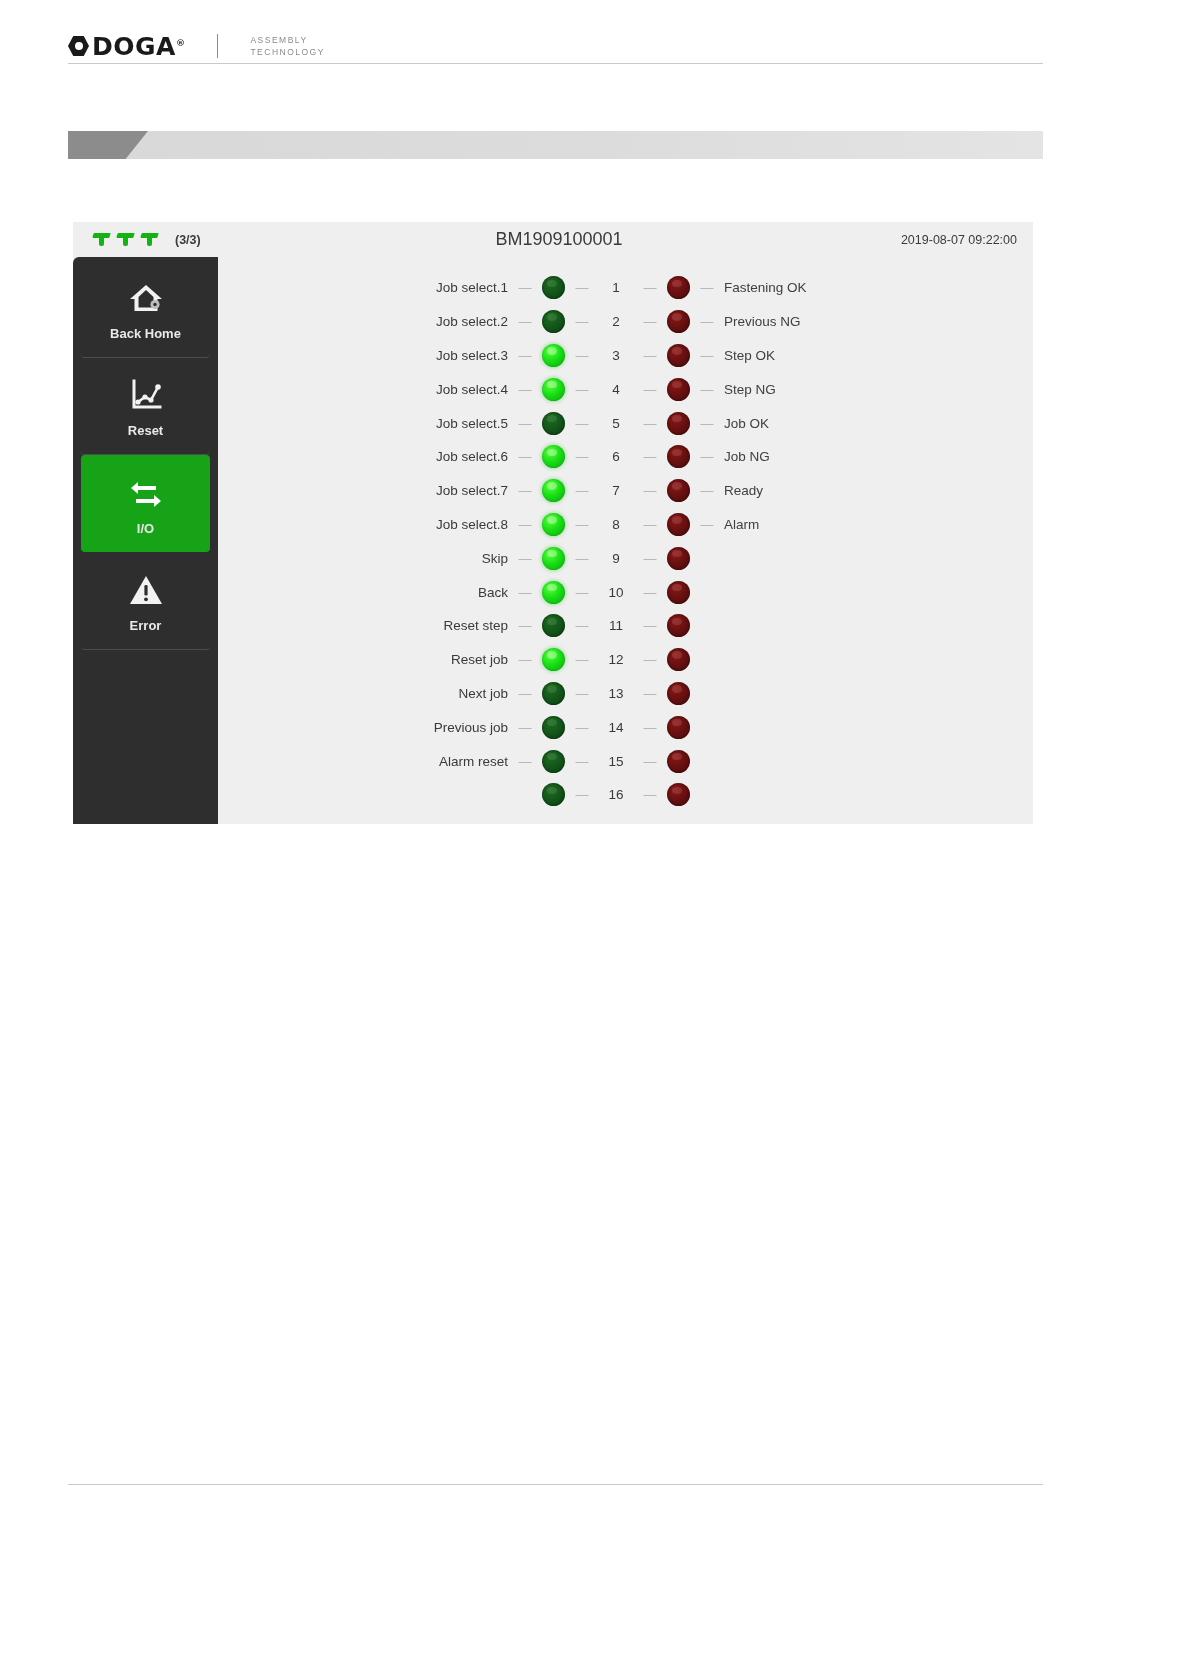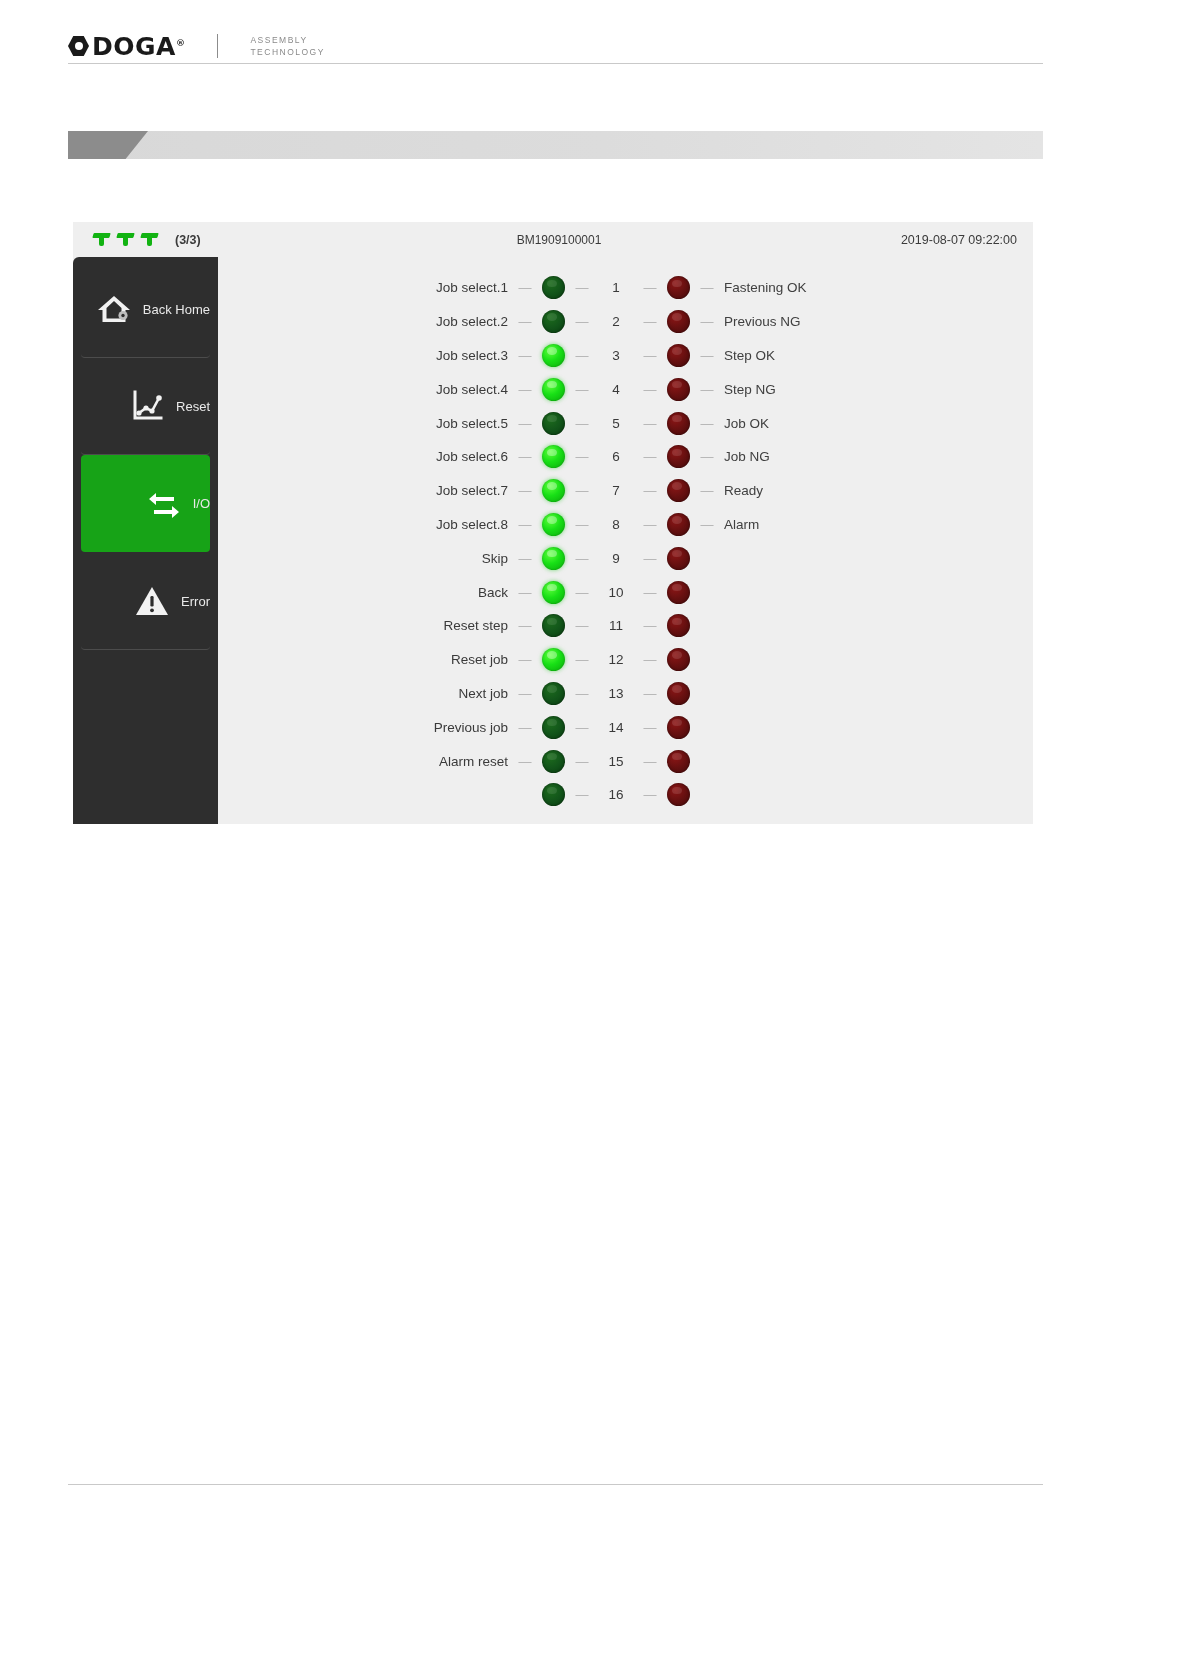--- a/index.html
+++ b/index.html
@@ -169,21 +169,21 @@
   .tools-count {
     font-size: 12.5px;
     color: #3b3b3b;
     margin-left: 10px;
   }
   .device-serial {
     position: absolute;
     left: 12px;
     right: 0;
     text-align: center;
-    font-size: 12px;
+    font-size: 18px;
     color: #3b3b3b;
     pointer-events: none;
   }
   .device-datetime {
     margin-left: auto;
     font-size: 12.5px;
     color: #3b3b3b;
     padding-right: 4px;
   }
 
@@ -201,26 +201,27 @@
     display: flex;
     flex-direction: column;
     padding-top: 4px;
     flex: none;
   }
   .nav-item {
     position: relative;
     height: 97px;
     margin: 0 8px;
     display: flex;
-    flex-direction: row;
-    align-items: center;
-    justify-content: flex-end;
+    flex-direction: column;
+    align-items: center;
+    justify-content: center;
     gap: 9px;
     border-bottom: 1px solid #4c4c4c;
     border-radius: 4px;
+    font-weight: bold;
   }
   .nav-item:last-of-type { border-bottom: none; }
   .nav-item.active {
     background: #17a317;
     border-bottom: none;
     margin-bottom: 1px;
   }
   .nav-label {
     font-size: 13px;
     color: #e9e9e9;

